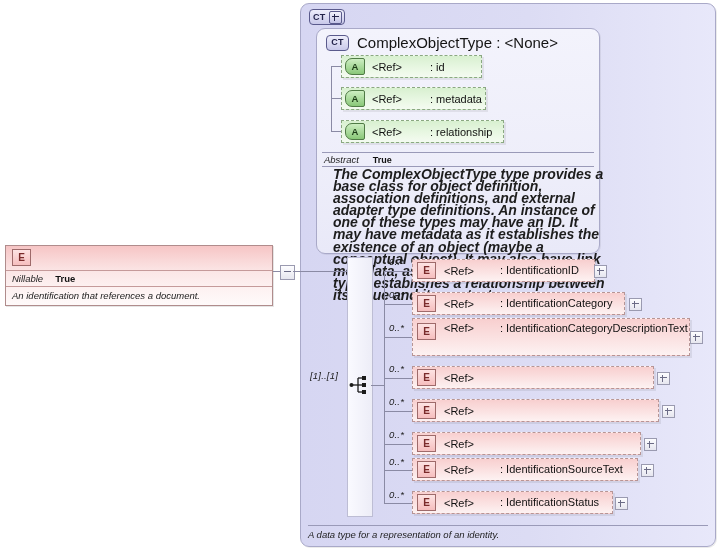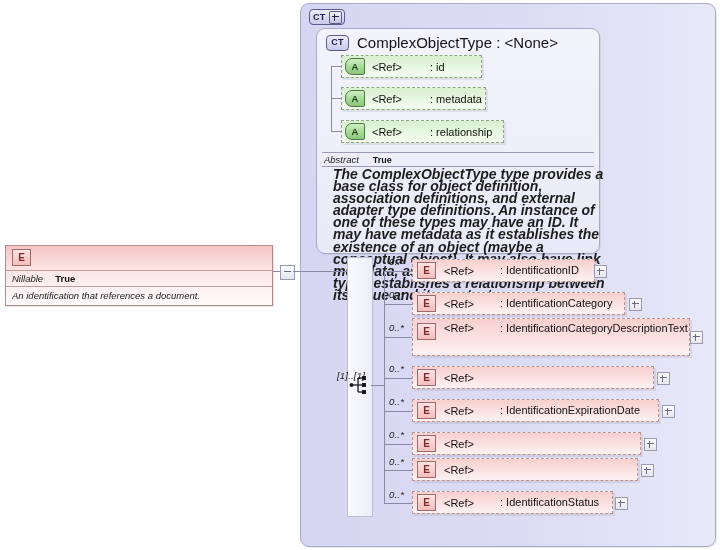--- a/index.html
+++ b/index.html
@@ -151,21 +151,20 @@
     left:347px;top:257px;width:24px;height:258px;
     border:1px solid #bdbdd4;
     background:linear-gradient(to right,#fafaff,#ededf7);
   }
   #sequence-icon{
     left:349px;top:374px;width:22px;height:22px;
   }
   #cardinality-seq{
     left:310px;top:370px;font-size:9.5px;font-style:italic;color:#1b1b1b;
     letter-spacing:.2px;
-    margin-left:27px;
   }
 
   
   .ref-node{
     position:absolute;height:23px;
     border:1px dashed #b79595;
     background:linear-gradient(to bottom,#f8cfcf 0%,#fbe2e2 55%,#fdf2f2 100%);
     box-shadow:2px 2px 0 rgba(0,0,0,.07);
     display:flex;align-items:center;box-sizing:border-box;
     padding-left:4px;
@@ -329,43 +328,44 @@
     <span class="e-icon">E</span>
     <span class="ref-ref">&lt;Ref&gt;</span>
   </div>
   <div class="plusbox" style="left:657px;top:372px;"></div>
 
   <div class="ln lnh abs" style="left:384px;top:411px;width:28px;height:1px;"></div>
   <div class="card" style="left:389px;top:396px;">0..*</div>
   <div class="ref-node" style="left:412px;top:399px;width:247px;">
     <span class="e-icon">E</span>
     <span class="ref-ref">&lt;Ref&gt;</span>
-    <span class="ref-name">: IdentificationExpirationDate</span>
   </div>
   <div class="plusbox" style="left:662px;top:405px;"></div>
 
   <div class="ln lnh abs" style="left:384px;top:444px;width:28px;height:1px;"></div>
   <div class="card" style="left:389px;top:429px;">0..*</div>
   <div class="ref-node" style="left:412px;top:432px;width:229px;">
     <span class="e-icon">E</span>
     <span class="ref-ref">&lt;Ref&gt;</span>
   </div>
   <div class="plusbox" style="left:644px;top:438px;"></div>
 
   <div class="ln lnh abs" style="left:384px;top:470px;width:28px;height:1px;"></div>
   <div class="card" style="left:389px;top:456px;">0..*</div>
   <div class="ref-node" style="left:412px;top:458px;width:226px;">
     <span class="e-icon">E</span>
     <span class="ref-ref">&lt;Ref&gt;</span>
+    <span class="ref-name">: IdentificationSourceText</span>
   </div>
   <div class="plusbox" style="left:641px;top:464px;"></div>
 
   <div class="ln lnh abs" style="left:384px;top:503px;width:28px;height:1px;"></div>
   <div class="card" style="left:389px;top:489px;">0..*</div>
   <div class="ref-node" style="left:412px;top:491px;width:201px;">
     <span class="e-icon">E</span>
     <span class="ref-ref">&lt;Ref&gt;</span>
     <span class="ref-name">: IdentificationStatus</span>
   </div>
   <div class="plusbox" style="left:615px;top:497px;"></div>
 
+  <div class="abs" id="type-doc">A data type for a representation of an identity.</div>
 
 </div>
 
 </body></html>

